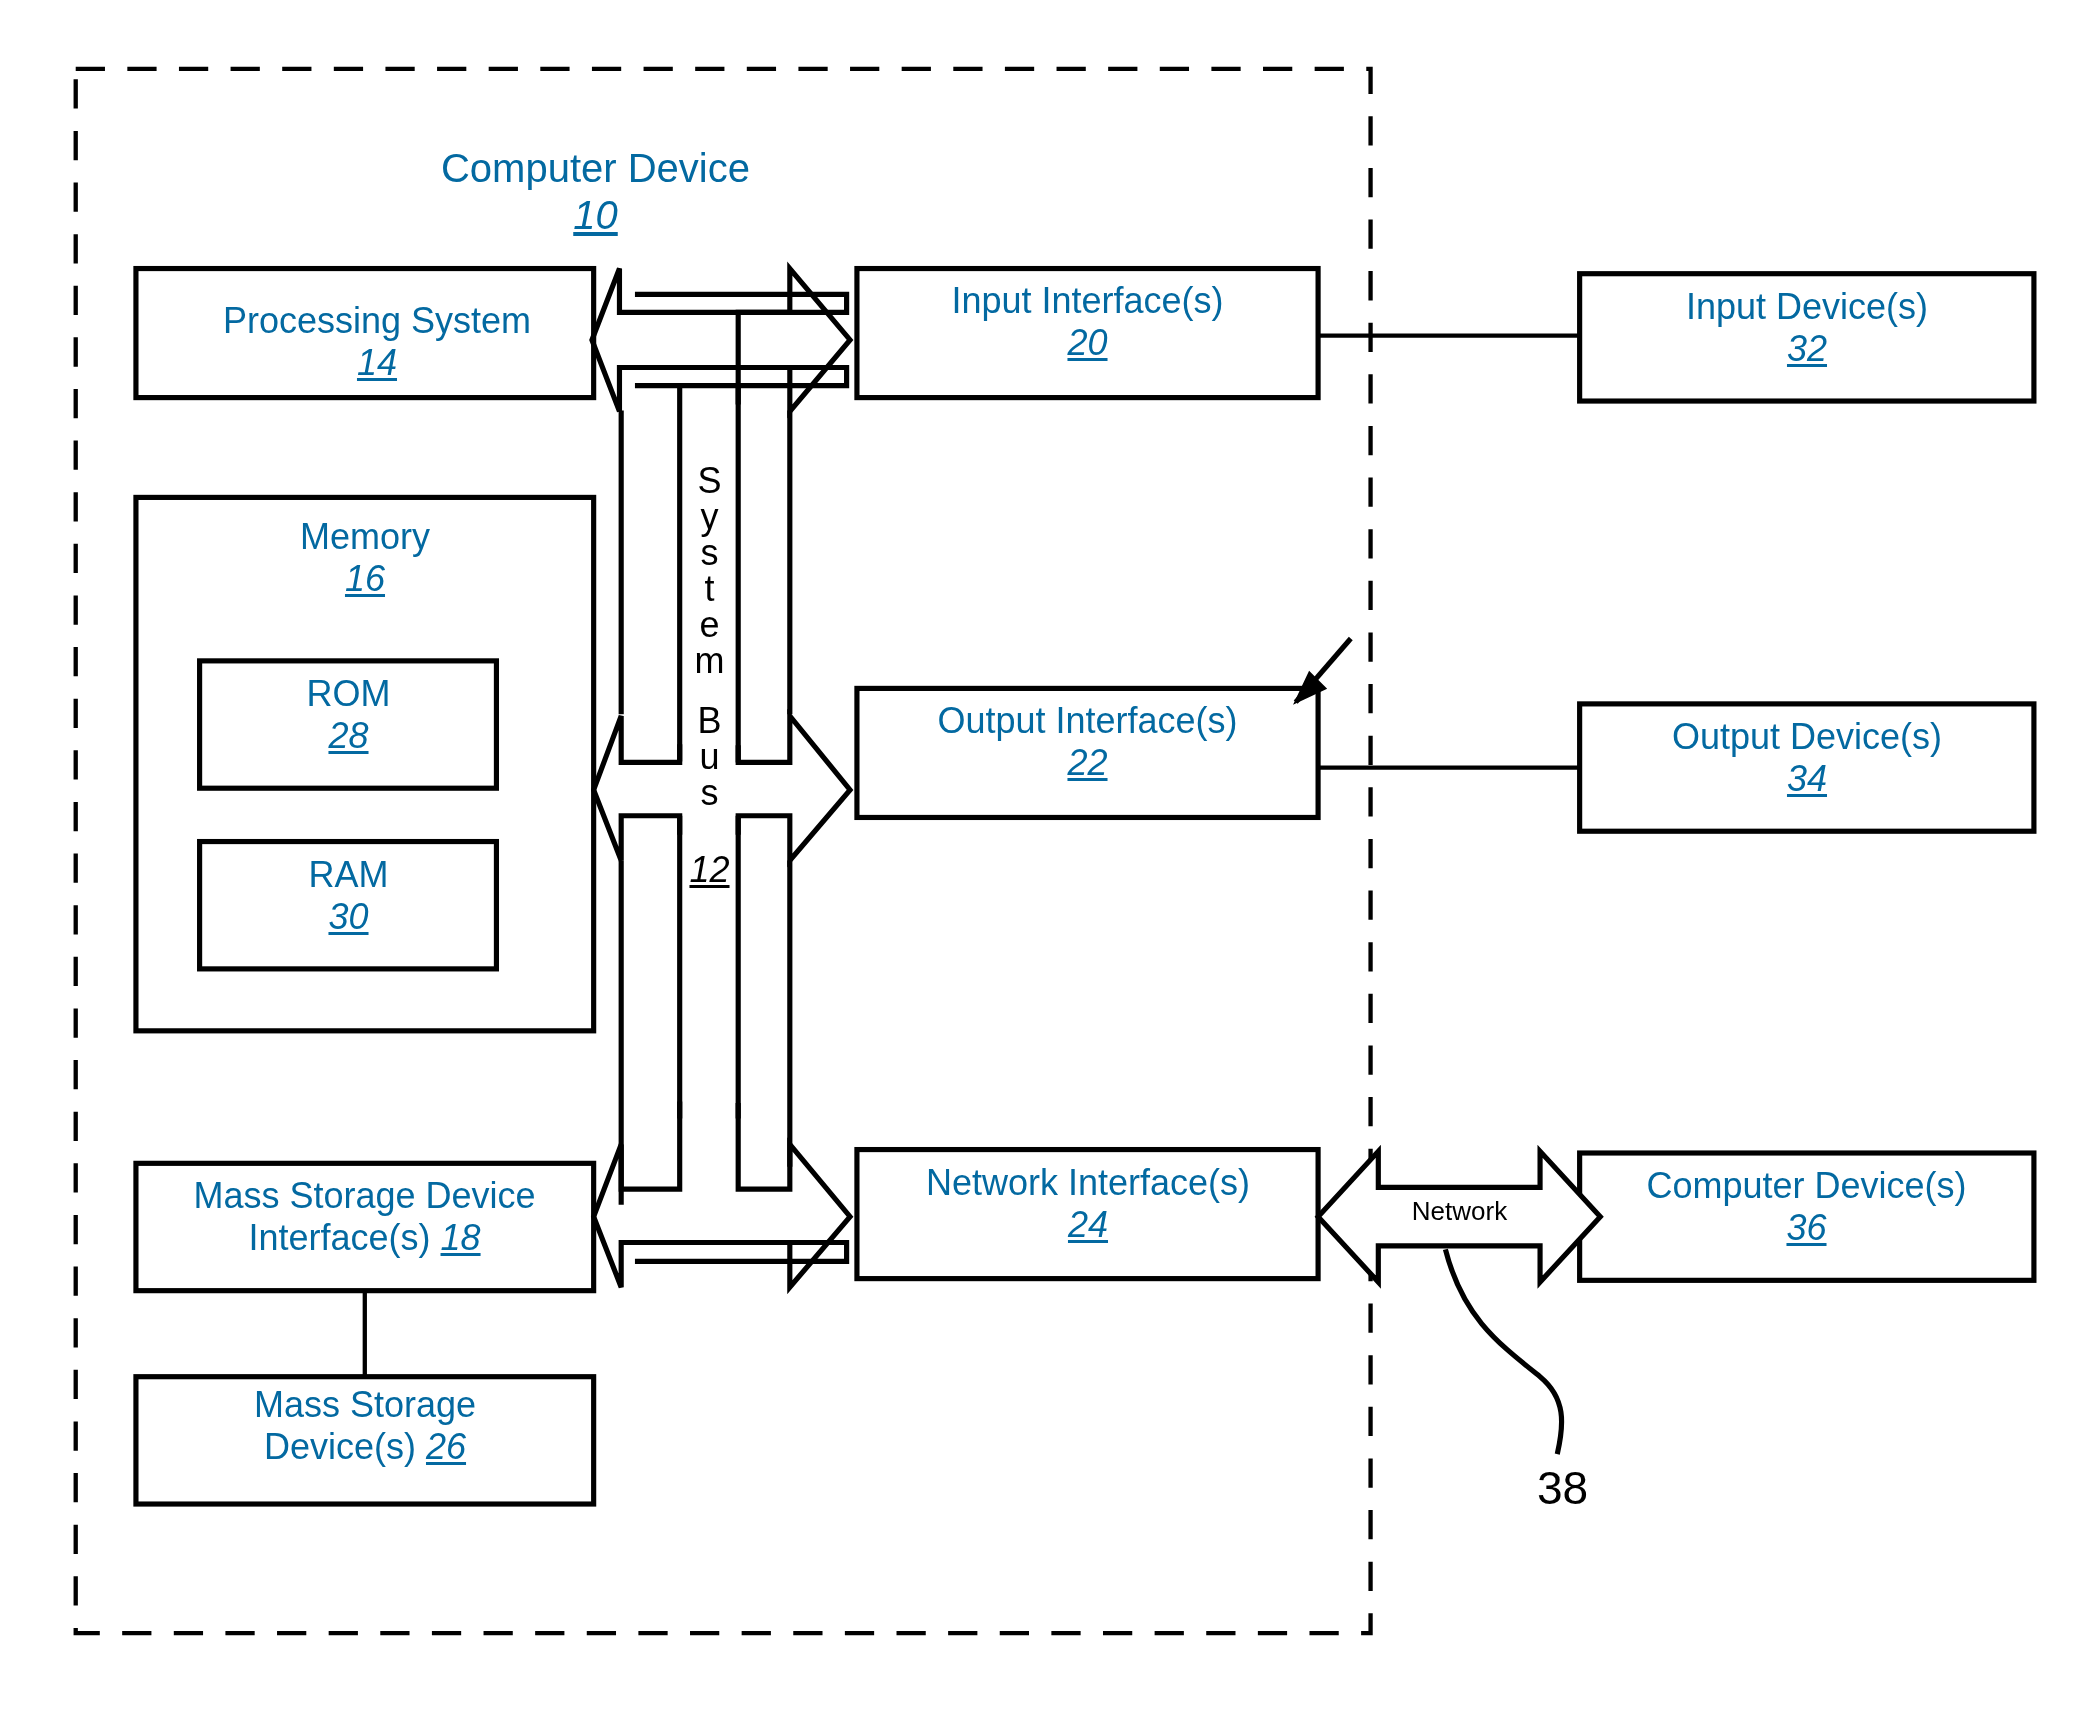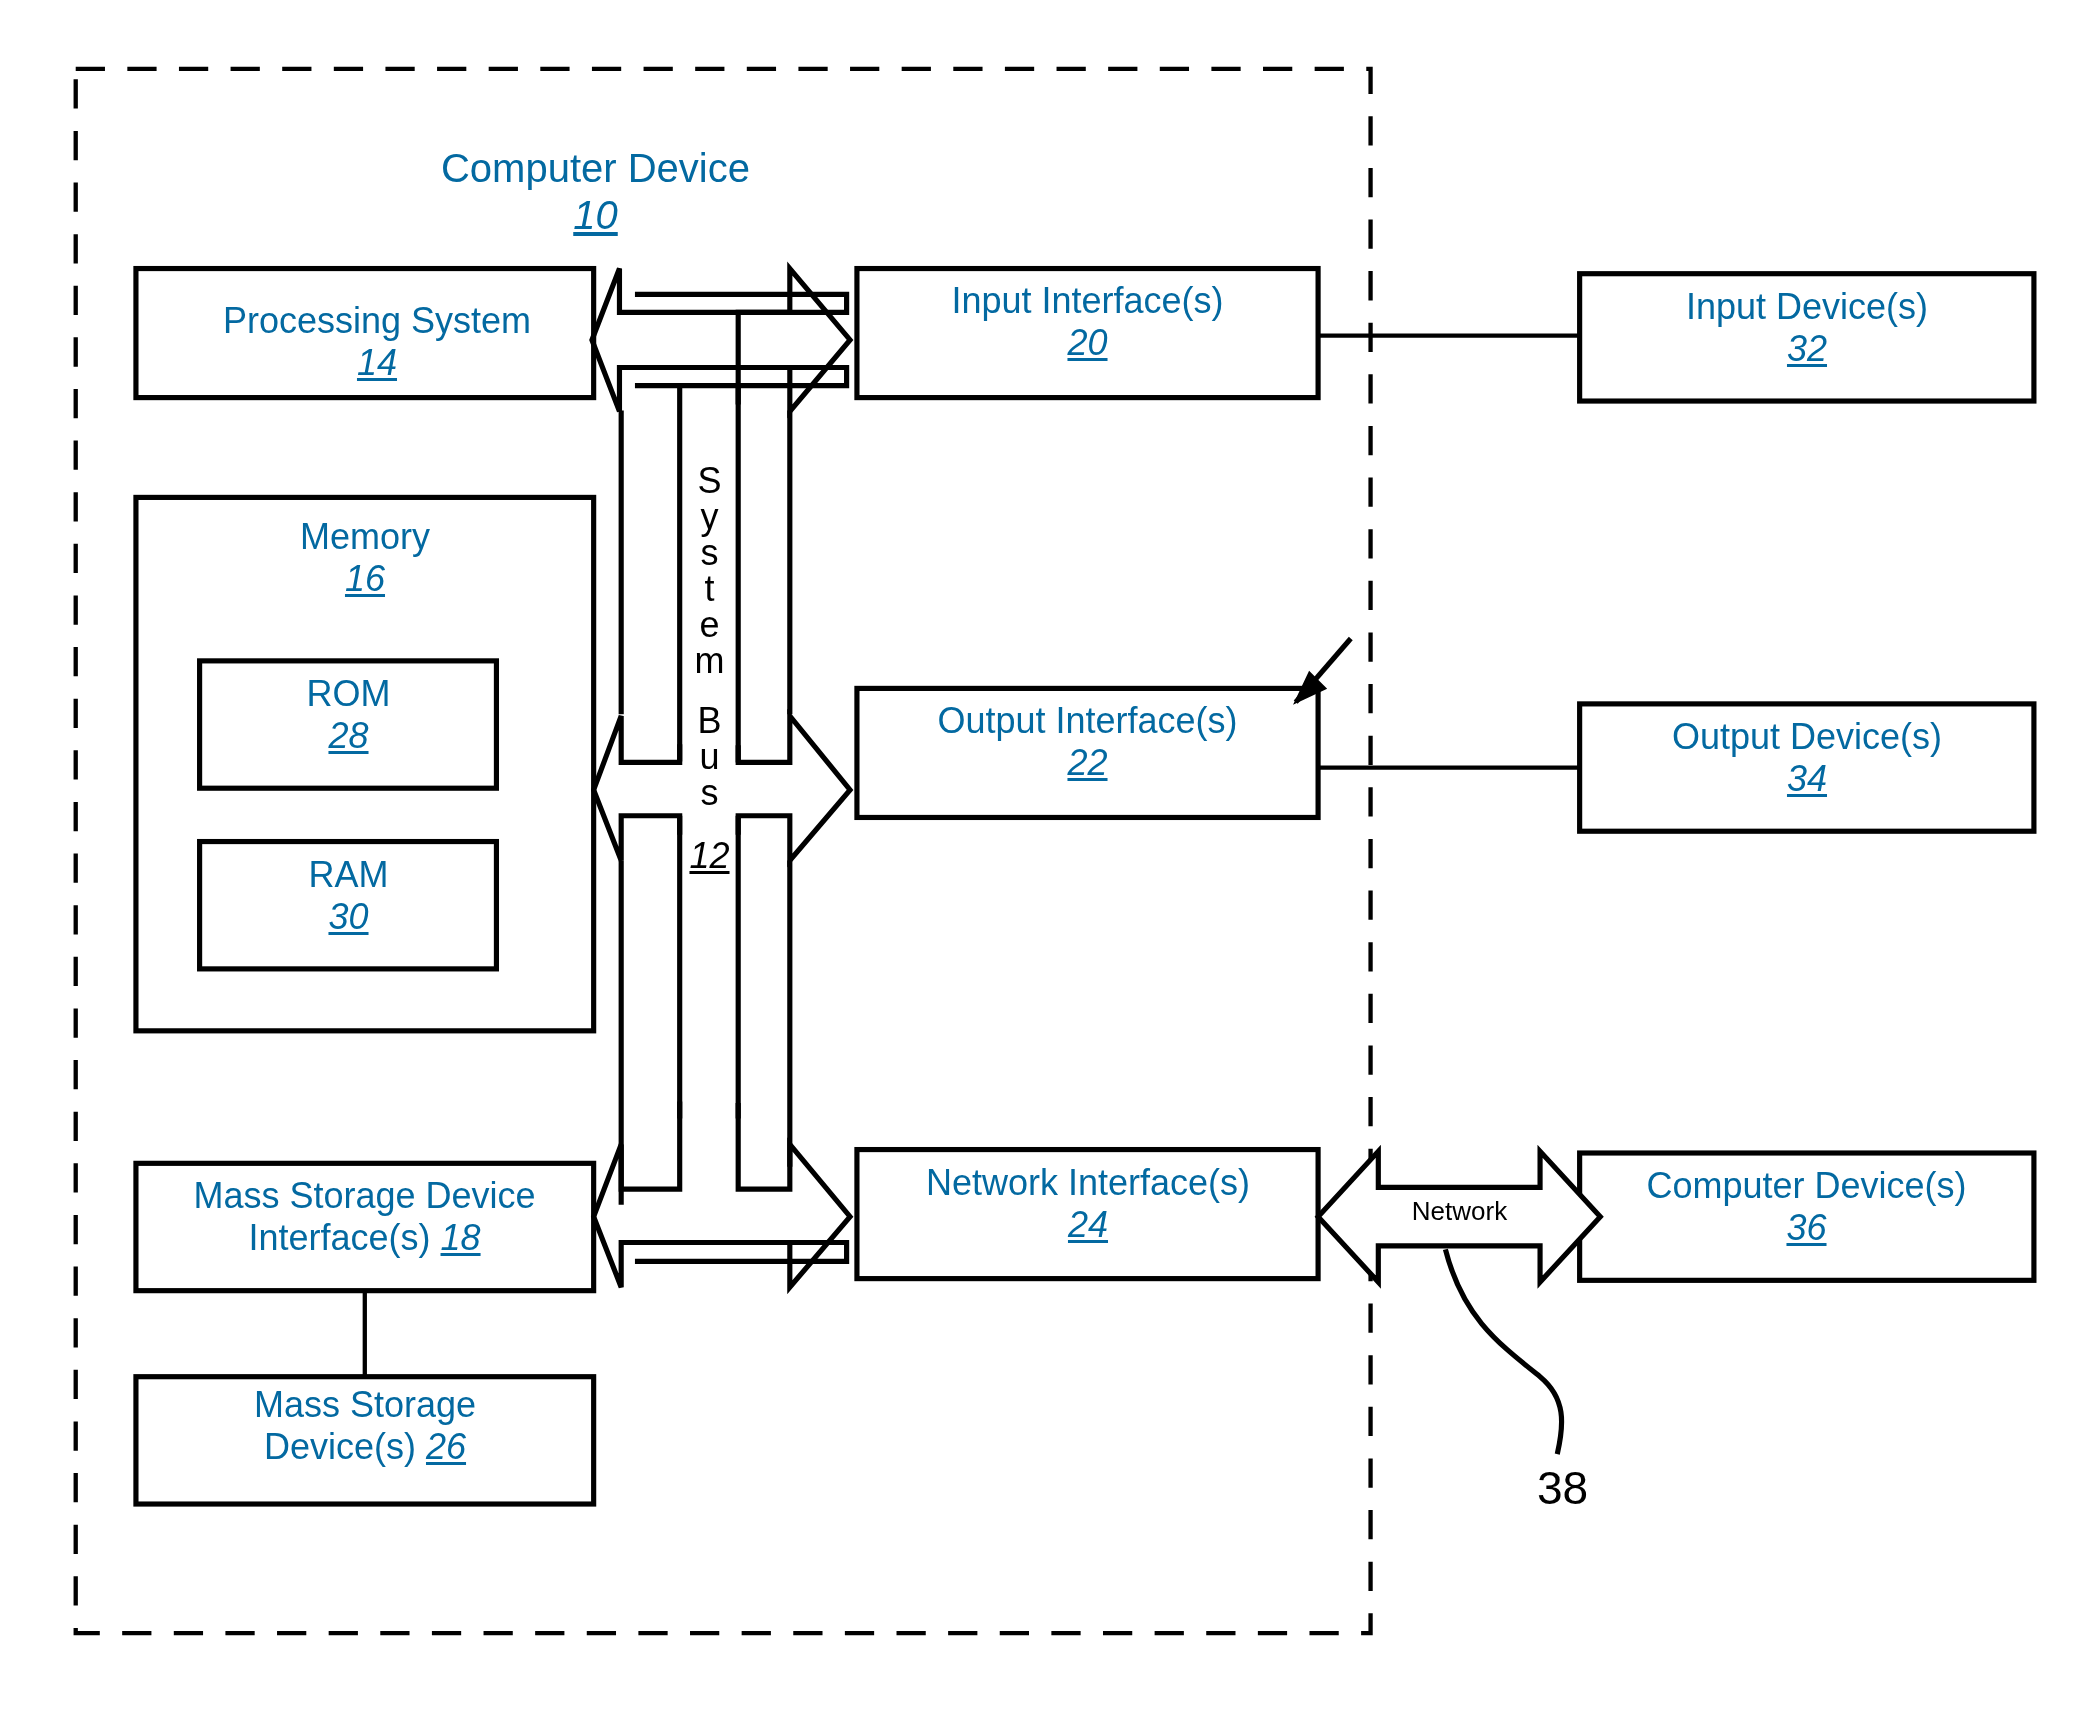--- a/index.html
+++ b/index.html
@@ -48,21 +48,21 @@
   .vert-bus span {
     display: block;
   }
   .vert-bus .gap {
     height: 24px;
   }
   .vert-bus .busnum {
     font-style: italic;
     text-decoration: underline;
     text-underline-offset: 3.4px;
-    margin-top: 27px;
+    margin-top: 41px;
   }
   .net-label {
     position: absolute;
     font-size: 26px;
     text-align: center;
     white-space: nowrap;
   }
   .ref38 {
     position: absolute;
     font-size: 46px;

